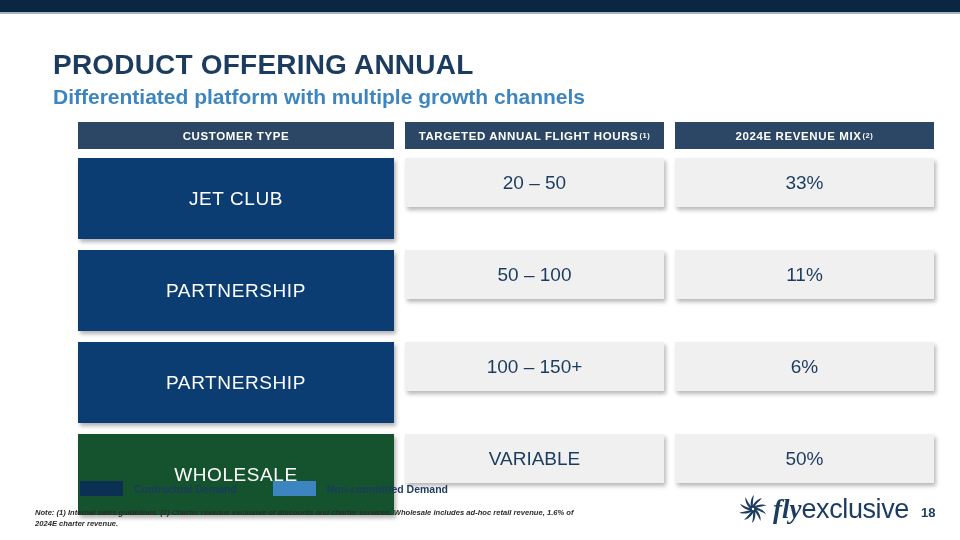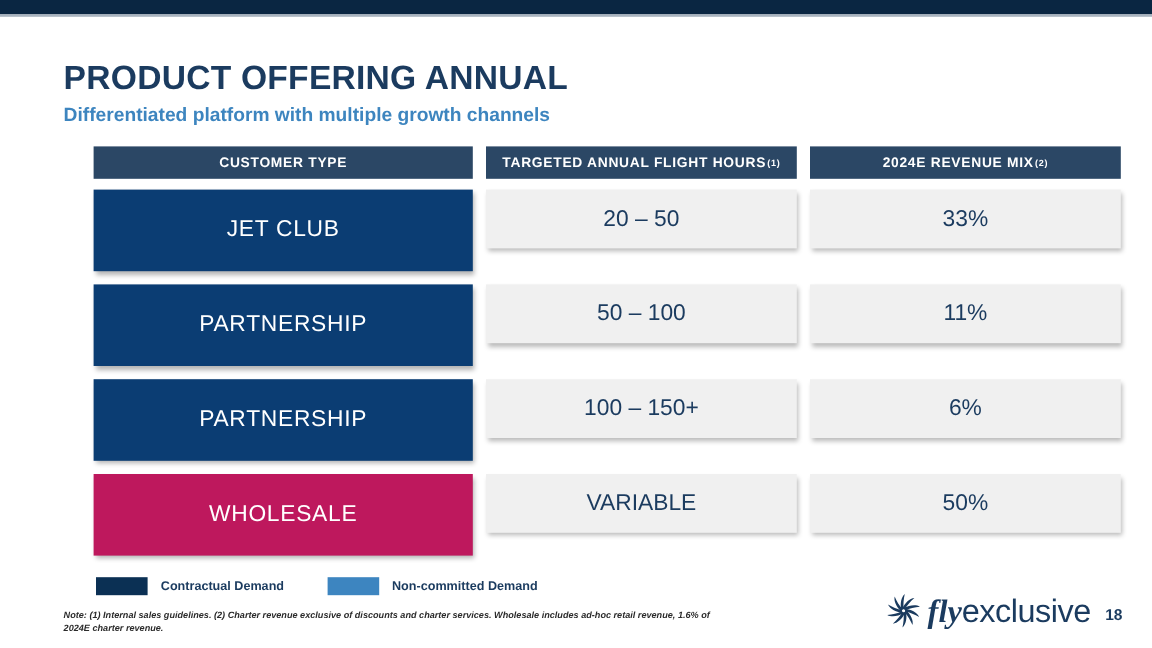--- a/index.html
+++ b/index.html
@@ -40,26 +40,27 @@
   }
   #page-title {
     font-size: 28px;
     font-weight: bold;
     color: #1b3b5f;
     letter-spacing: 0.2px;
     line-height: 34px;
     white-space: nowrap;
   }
   #page-subtitle {
-    font-size: 16px;
+    font-size: 21px;
     font-weight: bold;
     color: #3d85bf;
     line-height: 26px;
     margin-top: 2px;
     white-space: nowrap;
+    text-align: right;
   }
 
   
   #table {
     position: absolute;
     left: 78px;
     top: 122px;
     width: 856px;
   }
 
@@ -93,32 +94,32 @@
     font-size: 7.5px;
     vertical-align: super;
     line-height: 0;
     margin-left: 1px;
   }
 
   
   .data-row { margin-bottom: 11px; }
 
   .label-cell {
-    height: 68px;
+    height: 81px;
     display: flex;
     align-items: center;
     justify-content: center;
     color: #ffffff;
     font-size: 19px;
     letter-spacing: 0.6px;
     white-space: nowrap;
     box-shadow: 2px 3px 4px rgba(0,0,0,0.30);
   }
   .label-navy  { background: #0b3d73; }
-  .label-blue  { background: #be185d; }
+  .label-blue  { background: #14532d; }
 
   .value-cell {
     height: 49px;
     background: #f0f0f0;
     display: flex;
     align-items: center;
     justify-content: center;
     color: #1b3b5f;
     font-size: 19px;
     white-space: nowrap;
@@ -146,21 +147,21 @@
     margin-left: 11px;
     font-size: 10.5px;
     font-weight: bold;
     color: #1b3b5f;
     white-space: nowrap;
   }
 
   
   #footnote {
     position: absolute;
-    left: 53px;
+    left: 35px;
     top: 508px;
     width: 560px;
     font-size: 7.6px;
     font-style: italic;
     font-weight: bold;
     color: #2b2b2b;
     line-height: 10.5px;
   }
 
   

